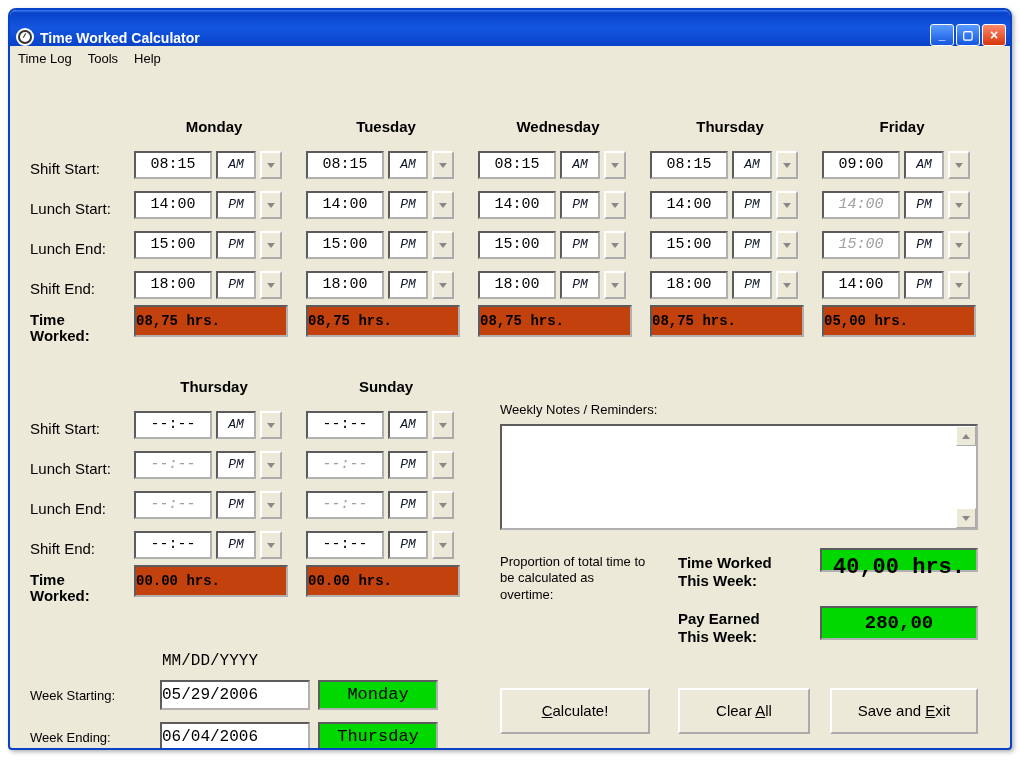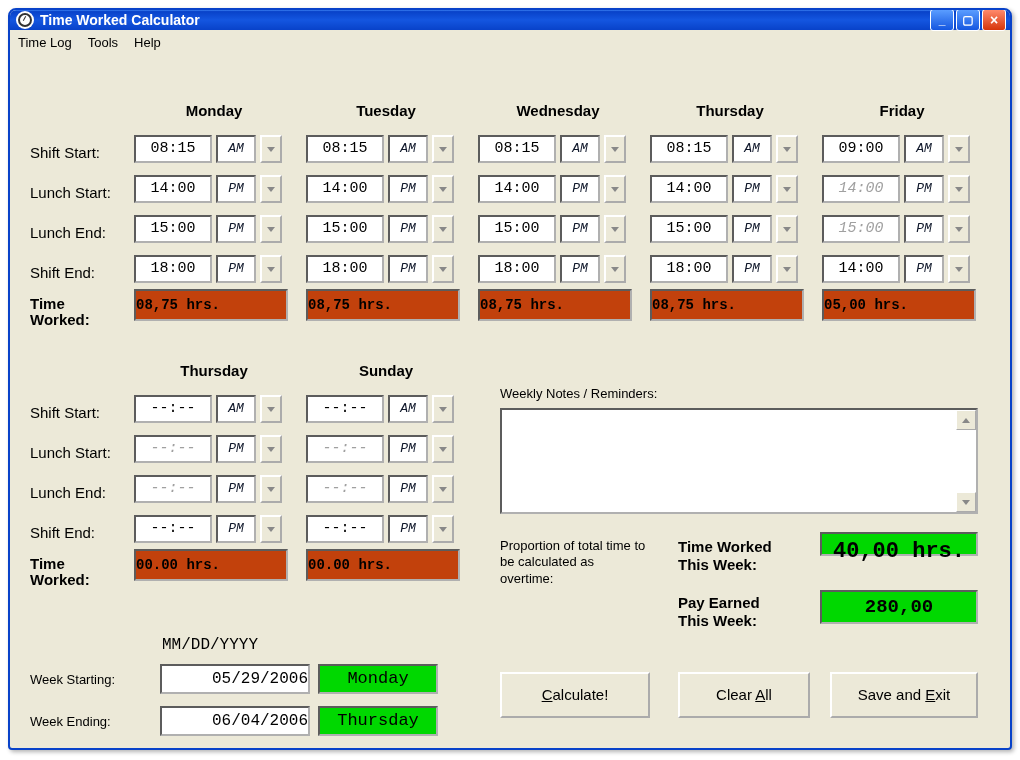--- a/index.html
+++ b/index.html
@@ -19,24 +19,24 @@
     top: 8px;
     width: 1004px;
     height: 742px;
     border: 2px solid #0842c9;
     border-radius: 8px 8px 4px 4px;
     overflow: hidden;
     box-shadow: 2px 2px 4px rgba(0,0,0,0.3);
     background: #ece9d8;
   }
   .titlebar {
-    height: 20px;
+    height: 36px;
     background: linear-gradient(to bottom, #3a80f3 0%, #0842c9 8%, #1456e0 50%, #0842c9 100%);
     display: flex;
-    align-items: center;
+    align-items: flex-end;
     padding: 0 4px 0 6px;
     color: #fff;
     font-weight: bold;
     font-size: 14px;
   }
   .titlebar .app-icon {
     width: 18px;
     height: 18px;
     border-radius: 50%;
     background: #fff;
@@ -196,24 +196,23 @@
     height: 42px;
   }
   .date-row .lbl { width: 130px; }
   .date-input {
     width: 150px;
     height: 30px;
     border: 2px inset #b0b0b0;
     background: #fff;
     font-family: "Courier New", monospace;
     font-size: 16px;
-    text-align: right;
+    text-align: left;
     line-height: 26px;
     margin-right: 8px;
-    padding-left: 32px;
   }
   .dow-box {
     width: 120px;
     height: 30px;
     background: #00d800;
     border: 2px inset #b0b0b0;
     font-family: "Courier New", monospace;
     font-size: 17px;
     text-align: center;
     line-height: 26px;

